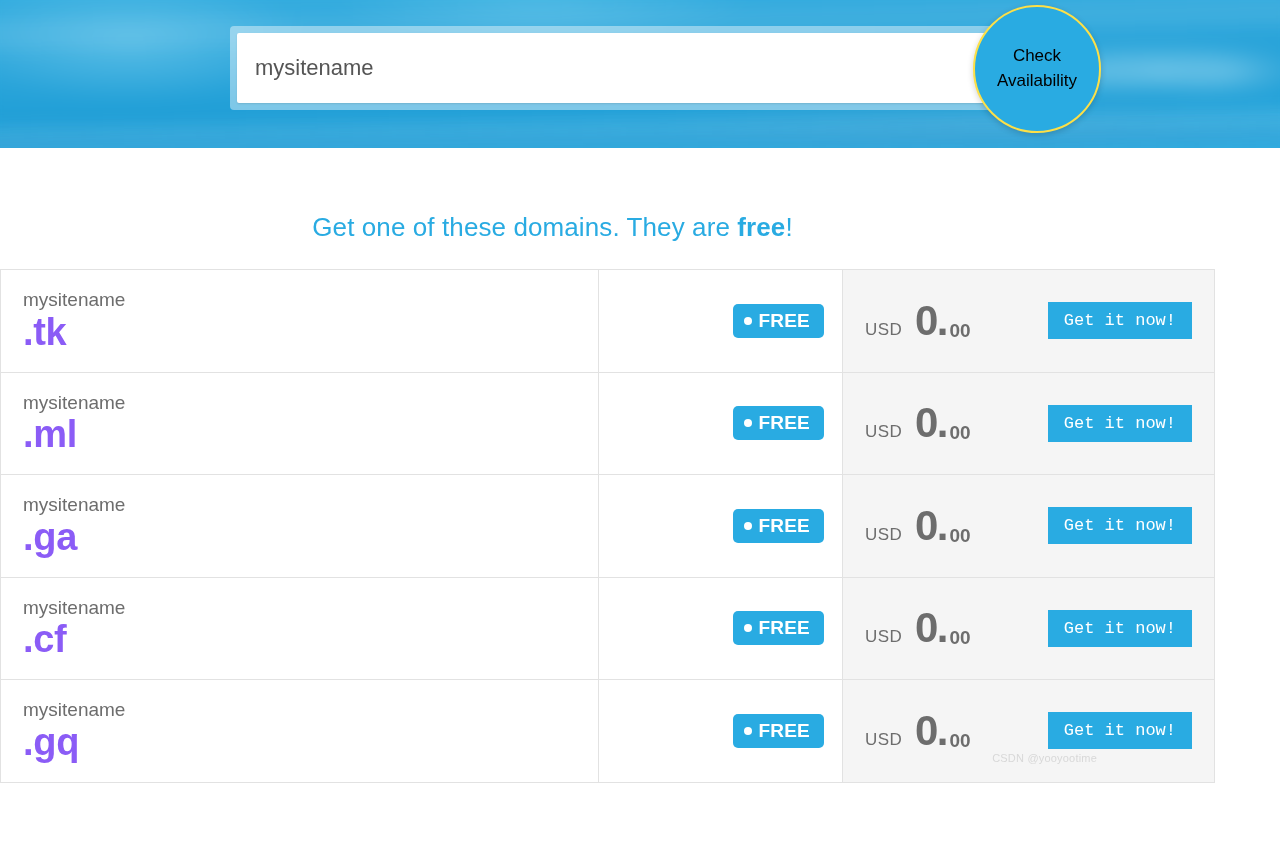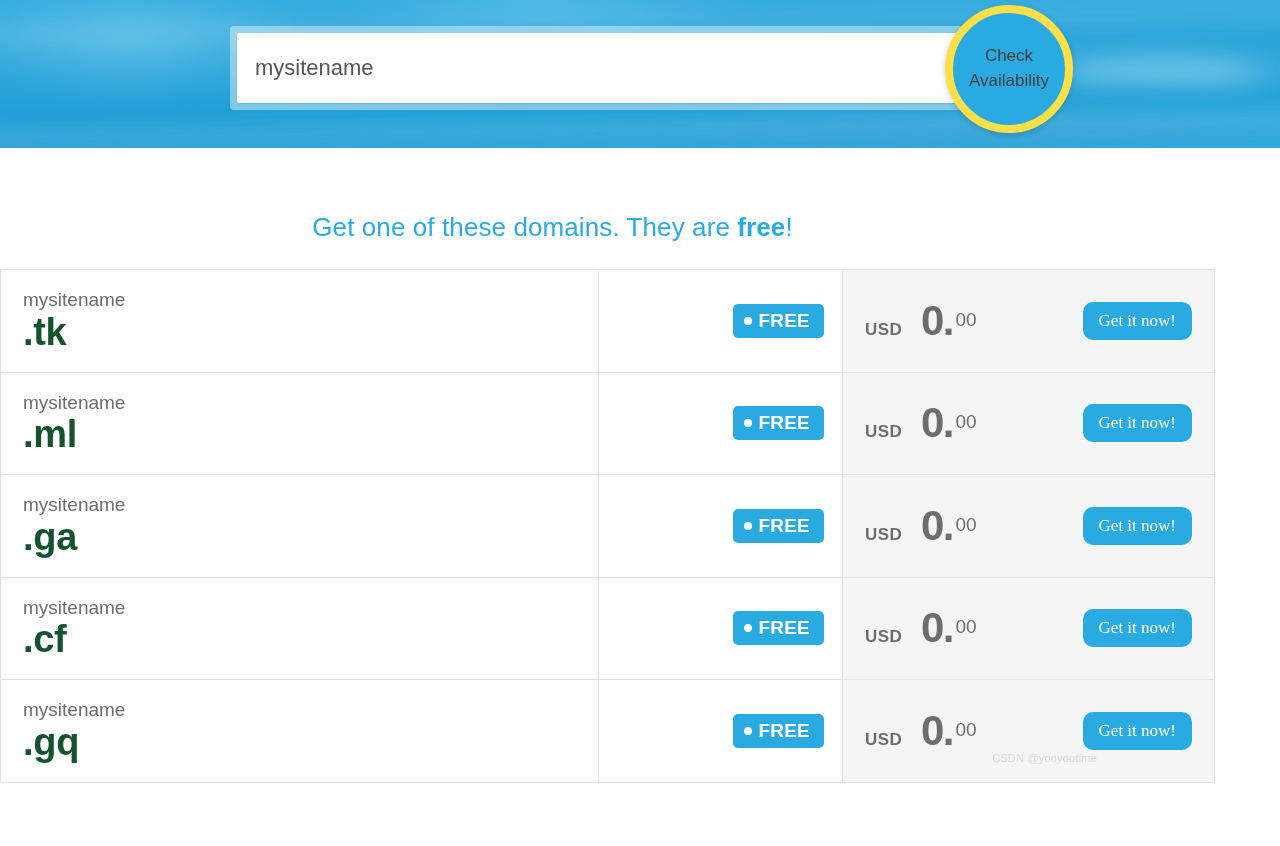--- a/index.html
+++ b/index.html
@@ -66,28 +66,28 @@
     font-family: "Liberation Sans", sans-serif;
     font-size: 22px;
     color: #555555;
     padding: 0 18px;
     box-shadow: 0 1px 2px rgba(0,0,0,.10);
   }
   .search-input::placeholder { color: #b0b0b0; }
 
   .check-btn {
     position: absolute;
-    left: 945px;
+    left: 973px;
     top: 5px;
     width: 128px;
     height: 128px;
     border-radius: 50%;
     background: #29abe2;
-    border: 8px solid #fde047;
-    color: #404040;
+    border: 2px solid #fde047;
+    color: #000000;
     font-family: "Liberation Sans", sans-serif;
     font-size: 17px;
     line-height: 1.45;
     text-align: center;
     cursor: pointer;
     z-index: 8;
     display: flex;
     align-items: center;
     justify-content: center;
     padding: 0 14px;
@@ -146,21 +146,21 @@
     width: 186px;
   }
 
   .dom-sld {
     font-size: 19px;
     color: #6d6d6d;
     line-height: 1.25;
   }
   .dom-tld {
     font-size: 38px;
-    color: #14532d;
+    color: #8b5cf6;
     font-weight: 600;
     line-height: 1.1;
     letter-spacing: -.3px;
   }
 
   .free-badge {
     display: inline-flex;
     align-items: center;
     gap: 7px;
     background: #29abe2;
@@ -175,50 +175,50 @@
     width: 8px; height: 8px;
     background: #ffffff;
     border-radius: 50%;
     display: inline-block;
     flex: none;
   }
 
   .price { display: flex; align-items: baseline; color: #6d6d6d; white-space: nowrap; }
   .price-cur {
     font-size: 17px;
-    font-weight: bold;
+    font-weight: normal;
     letter-spacing: .4px;
-    margin-right: 19px;
+    margin-right: 13px;
   }
   .price-int {
     font-size: 42px;
     font-weight: 600;
     line-height: 1;
     position: relative;
   }
   .price-int::after {
     content: ".";
     position: absolute;
     right: -10px;
     bottom: 0;
   }
   .price-dec {
     font-size: 19px;
-    font-weight: 400;
+    font-weight: 700;
     align-self: flex-start;
     margin-left: 11px;
-    margin-top: 9px;
+    margin-top: 20px;
   }
 
   .get-btn {
     background: #29abe2;
     color: #ffffff;
     border: none;
-    border-radius: 10px;
-    font-family: Liberation Serif, serif;
+    border-radius: 0;
+    font-family: Liberation Mono, monospace;
     font-size: 17px;
     padding: 9px 16px;
     cursor: pointer;
   }
 
   .watermark {
     position: absolute;
     right: 8px;
     bottom: 19px;
     font-size: 11px;

